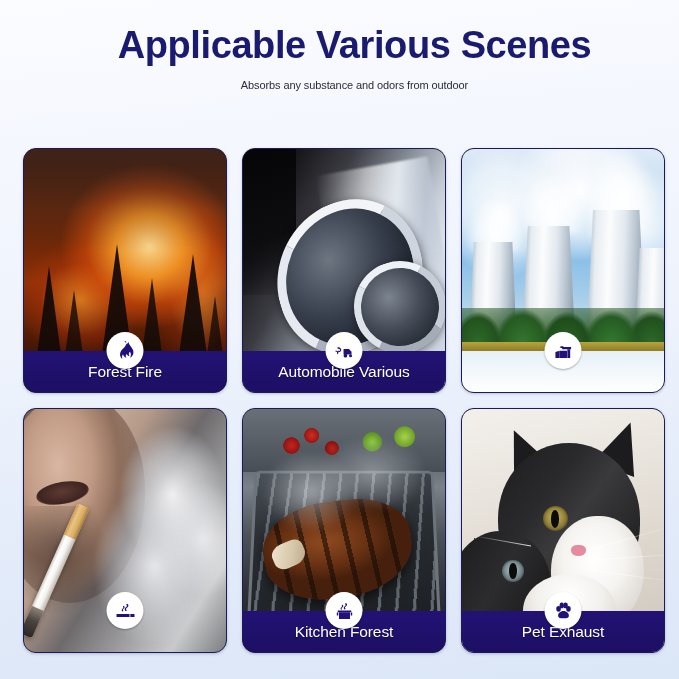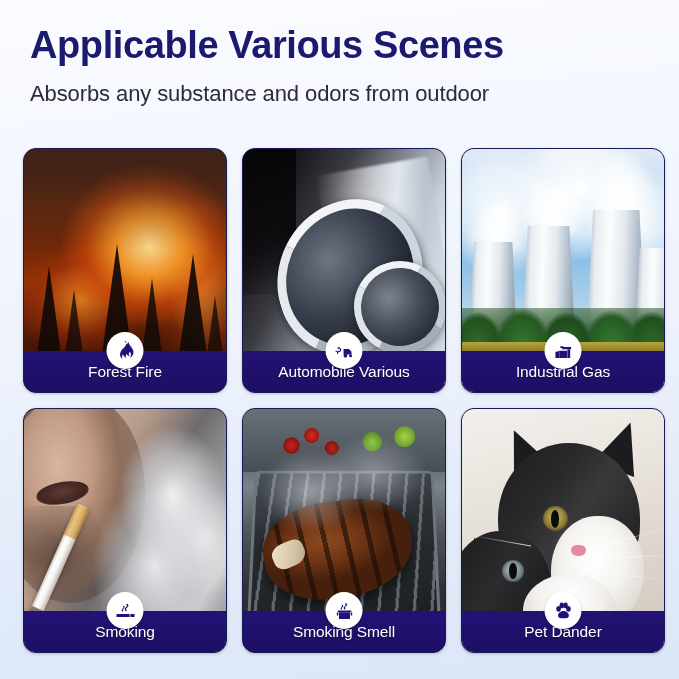--- a/index.html
+++ b/index.html
@@ -13,34 +13,34 @@
   #page {
     position:relative;
     width:679px; height:679px;
     background:linear-gradient(175deg,
                 #fbfcff 0%, #f4f7fe 22%,
                 #eef3fc 48%, #e4ecfa 74%,
                 #dbe6f7 100%);
   }
 
   
-  .header { padding-top:24px; text-align:left;padding-left:30px; }
+  .header { padding-top:24px; text-align:center;padding-left:30px; }
 
   .title {
     font-size:38px;
     font-weight:bold;
     color:#1a1a6e;
     letter-spacing:-0.4px;
     line-height:1.12;
     white-space:nowrap;
   }
 
   .subtitle {
     margin-top:11px;
-    font-size:22px;
+    font-size:11px;
     color:#2b2b3a;
     line-height:1.42;
     letter-spacing:-0.1px;
   }
 
   
   .grid {
     position:absolute;
     left:23px; top:148px;
     width:634px;
@@ -459,23 +459,20 @@
         <svg width="22" height="22" viewBox="0 0 24 24" aria-hidden="true">
           <g fill="#221178">
             <path d="M10.5 7.5h9.8v2.6h-9.8z"></path>
             <path d="M16.2 10.1h3.1v9.6h-3.1z"></path>
             <path d="M3.2 13.2l4.6-1.6v8.1H3.2z"></path>
             <path d="M7.8 11.6h8v8.1h-8z"></path>
             <path d="M8.6 6.9h3.3v1.9H8.6z"></path>
           </g>
         </svg>
       </div>
-      <div class="label-band">
-        <span class="label-text">Industrial Gas</span>
-      </div>
     </div>
 
     <div class="card">
       <div class="photo ph-smoking">
         <div class="smk-face"></div>
         <div class="smk-stubble"></div>
         <div class="smk-lip"></div>
         <div class="smk-plume"></div>
         <div class="cig">
           <div class="cig-filter"></div>
@@ -484,23 +481,20 @@
       </div>
       <div class="badge">
         <svg width="22" height="22" viewBox="0 0 24 24" aria-hidden="true">
           <g fill="#221178">
             <path d="M2.2 15.4h14.2v3.1H2.2z"></path>
             <path d="M17.3 15.4h4.5v3.1h-4.5z"></path>
             <path d="M13.6 4.1c1.6.8 2 2 1.2 3.2-.7 1-2 1.4-2.2 2.4-.1.6.2 1.1.9 1.5l-.9 1.1c-1.3-.7-1.8-1.8-1.3-3 .5-1.2 1.9-1.6 2.2-2.5.2-.6-.1-1.1-.8-1.5z"></path>
             <path d="M9.9 6.4c1.2.6 1.5 1.5.9 2.4-.5.8-1.5 1-1.7 1.8-.1.4.2.8.7 1.1l-.8.9c-1-.6-1.4-1.4-1-2.3.4-.9 1.5-1.2 1.7-1.9.1-.4-.1-.8-.6-1.1z"></path>
           </g>
         </svg>
-      </div>
-      <div class="label-band">
-        <span class="label-text">Smoking</span>
       </div>
     </div>
 
     <div class="card">
       <div class="photo ph-kitchen">
         <div class="kit-veg"></div>
         <div class="grill-pan">
           <div class="grill-bars"></div>
         </div>
         <div class="steak">
@@ -514,21 +508,21 @@
           <g fill="#221178">
             <path d="M4.6 11.4h14.8v1.9H4.6z"></path>
             <path d="M6 13.3h12v7.3H6z"></path>
             <path d="M3.6 13.6h1.6v3.2H3.6zM18.8 13.6h1.6v3.2h-1.6z"></path>
             <path d="M13.4 3.2c1.4.7 1.8 1.8 1.1 2.8-.6.9-1.8 1.2-2 2.1-.1.5.2 1 .8 1.3l-.8 1c-1.2-.6-1.6-1.6-1.2-2.6.4-1.1 1.7-1.4 1.9-2.2.2-.5-.1-1-.7-1.3z"></path>
             <path d="M9.6 5.2c1.1.5 1.4 1.3.8 2.1-.5.7-1.4.9-1.6 1.6-.1.4.2.7.6 1l-.7.8c-.9-.5-1.2-1.2-.9-2 .4-.8 1.3-1.1 1.5-1.7.1-.4-.1-.7-.6-.9z"></path>
           </g>
         </svg>
       </div>
       <div class="label-band">
-        <span class="label-text">Smoking Smell</span>
+        <span class="label-text">Kitchen Forest</span>
       </div>
     </div>
 
     <div class="card">
       <div class="photo ph-pet">
         <div class="cat-ear ear-l"></div>
         <div class="cat-ear ear-r"></div>
         <div class="cat-head"></div>
         <div class="ear-2"></div>
         <div class="cat-head-2"></div>
@@ -547,18 +541,18 @@
           <g fill="#221178">
             <ellipse cx="6.6" cy="9.6" rx="2.5" ry="3.1"></ellipse>
             <ellipse cx="17.4" cy="9.6" rx="2.5" ry="3.1"></ellipse>
             <ellipse cx="10.1" cy="5.9" rx="2.4" ry="3.2"></ellipse>
             <ellipse cx="14.3" cy="5.9" rx="2.4" ry="3.2"></ellipse>
             <path d="M12 12.1c3.3 0 5.9 2.4 5.9 4.9 0 2-1.7 3.3-3.6 3-1.5-.2-3-.2-4.5 0-1.9.3-3.7-1-3.7-3 0-2.5 2.6-4.9 5.9-4.9z"></path>
           </g>
         </svg>
       </div>
       <div class="label-band">
-        <span class="label-text">Pet Dander</span>
+        <span class="label-text">Pet Exhaust</span>
       </div>
     </div>
 
   </div>
 </div>
 
 </body></html>

